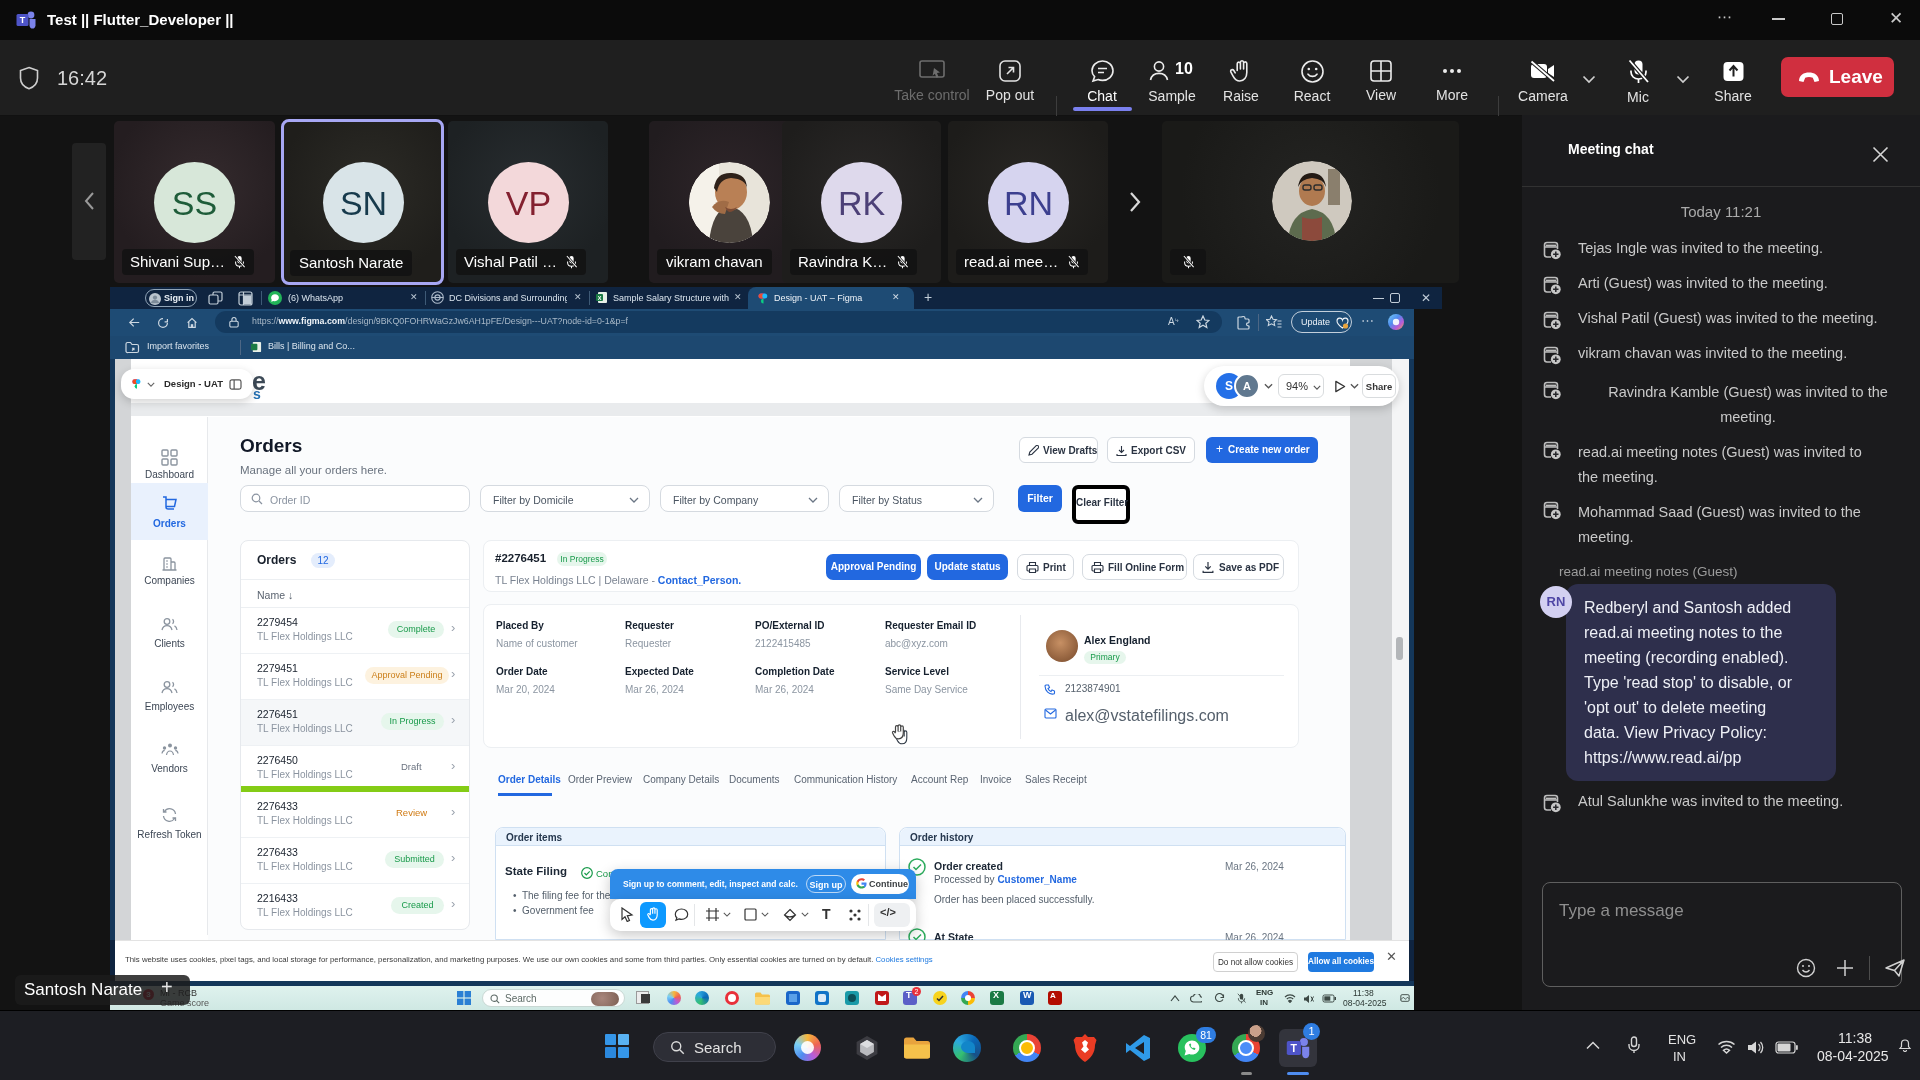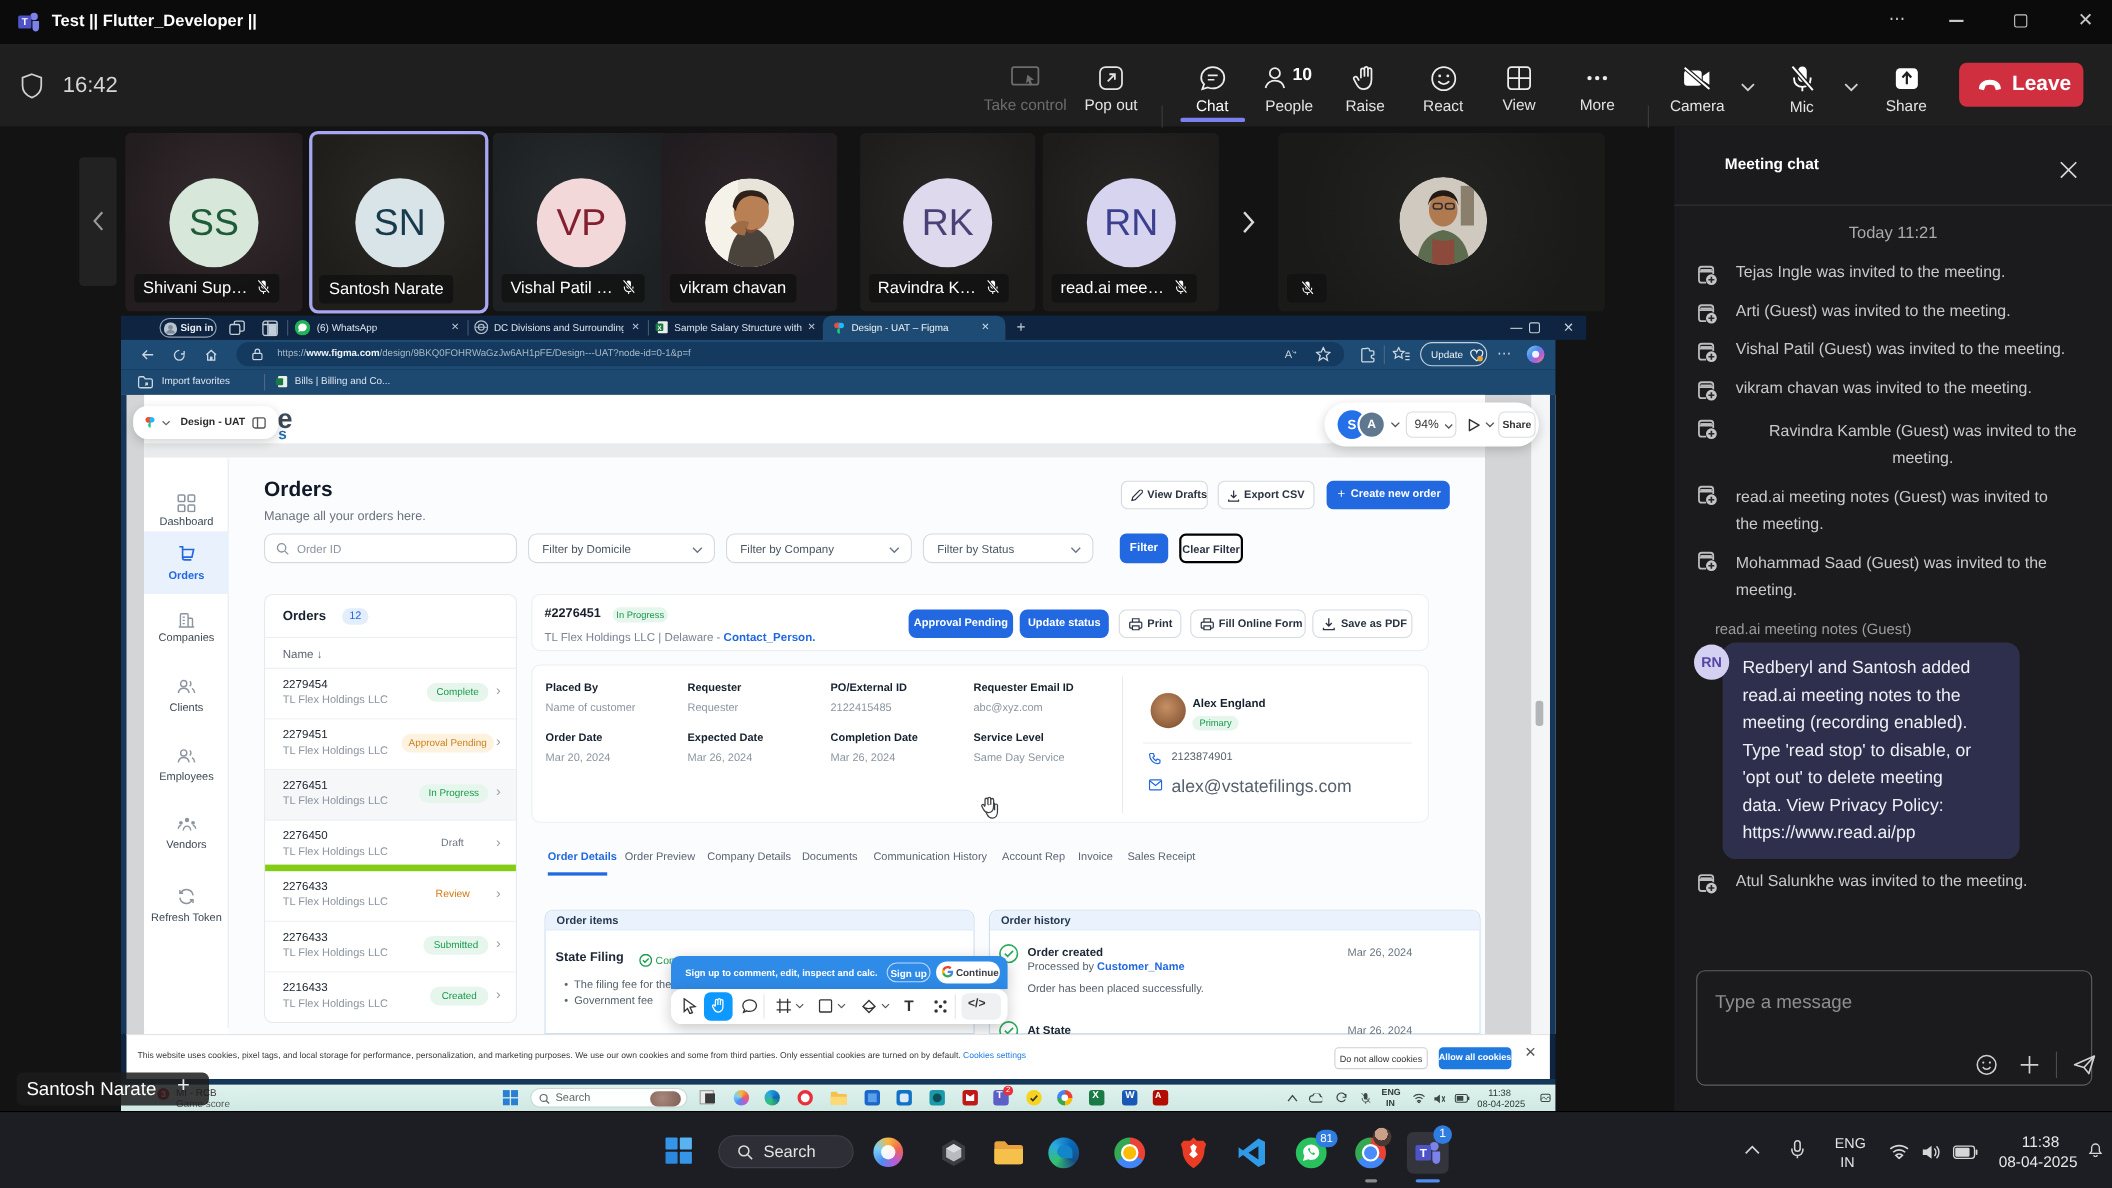--- a/index.html
+++ b/index.html
@@ -63,21 +63,21 @@
   <div class="abs" style="left:1073px;top:67px;width:59px;height:4px;border-radius:2px;background:#7a80ee;"></div>
 
   <div class="tb-btn" style="left:1140px;top:18px;width:64px;">
     <div style="position:relative;width:52px;margin:0 auto;height:27px;">
       <svg width="27" height="27" viewBox="0 0 27 27" style="position:absolute;left:0;top:0;">
           <circle cx="13" cy="8.5" r="4.6" fill="none" stroke="#ececec" stroke-width="1.6"></circle>
           <path d="M4.5 22 C5.5 17.6 9 15.4 13 15.4 C17 15.4 20.5 17.6 21.5 22" fill="none" stroke="#ececec" stroke-width="1.6"></path>
         </svg>
       <span style="position:absolute;left:29px;top:2px;font-size:16px;font-weight:bold;color:#fff;">10</span>
     </div>
-    <span class="lbl">People</span>
+    <span class="lbl">Sample</span>
   </div>
 
   <div class="tb-btn" style="left:1212px;top:18px;width:58px;">
     <svg width="26" height="27" viewBox="0 0 26 27" style="margin:0 auto;">
         <path d="M9.2 12.5 V5.8 c0-1 .7-1.7 1.6-1.7 s1.6.7 1.6 1.7 V11 M12.4 10.8 V4.4 c0-1 .7-1.7 1.6-1.7 s1.6.7 1.6 1.7 v6.6 M15.6 11 V5.6 c0-1 .7-1.7 1.6-1.7 s1.6.7 1.6 1.7 v8.8 c0 4.9-2.7 8.6-7 8.6 -3.4 0-5-1.6-6.6-4.6 l-2.3-4.3 c-.5-.9-.2-1.9.7-2.3 .8-.4 1.7-.1 2.2.7 l1.4 2.3" fill="none" stroke="#ececec" stroke-width="1.6" stroke-linecap="round"></path>
       </svg>
     <span class="lbl">Raise</span>
   </div>
 
   <div class="tb-btn" style="left:1283px;top:18px;width:58px;">
@@ -180,21 +180,21 @@
   <div class="tile" style="position:absolute;left:448px;top:5px;width:160px;height:162px;border-radius:5px;background:radial-gradient(circle at 50% 40%,#282d30 0%,#1d2123 70%);">
     <div style="position:absolute;left:40px;top:41px;width:81px;height:81px;border-radius:50%;background:#f3d8da;"></div>
     <div style="position:absolute;left:40px;top:63px;width:81px;text-align:center;font-size:34px;color:#83202f;">VP</div>
     <div class="npill" style="position:absolute;left:8px;bottom:8px;height:26px;background:rgba(18,18,18,.88);border-radius:4px;color:#fff;font-size:15px;line-height:26px;padding:0 8px;">Vishal Patil …&nbsp;&nbsp;<svg width="13" height="14" viewBox="0 0 14 15" style="display:inline-block;vertical-align:-2px;">
           <rect x="4.7" y="1" width="4.6" height="8" rx="2.3" fill="#fff"></rect>
           <path d="M2.8 7 v1 c0 2.3 1.9 4 4.2 4 s4.2-1.7 4.2-4 v-1 M7 12 v2.2" fill="none" stroke="#fff" stroke-width="1.1"></path>
           <path d="M2 1 L12.5 13" stroke="rgba(18,18,18,1)" stroke-width="2.6"></path>
           <path d="M2 1 L12.5 13" stroke="#fff" stroke-width="1.1"></path>
         </svg></div>
   </div>
-  <div class="tile" style="position:absolute;left:601px;top:5px;width:160px;height:162px;border-radius:5px;background:radial-gradient(circle at 50% 40%,#2e2529 0%,#211c1f 70%);padding-left:20px;">
+  <div class="tile" style="position:absolute;left:649px;top:5px;width:160px;height:162px;border-radius:5px;background:radial-gradient(circle at 50% 40%,#2e2529 0%,#211c1f 70%);padding-left:20px;">
     <svg width="81" height="81" viewBox="0 0 81 81" style="position:absolute;left:40px;top:41px;border-radius:50%;">
       <defs>
           <clipPath id="cav">
             <circle cx="40.5" cy="40.5" r="40.5"></circle>
           </clipPath>
         </defs>
       <g clip-path="url(#cav)">
         <rect width="81" height="81" fill="#e8e4da"></rect>
         <rect x="0" y="0" width="30" height="81" fill="#f5f2ea"></rect>
         <path d="M20 81 Q23 48 40 44 Q62 48 64 81 Z" fill="#4a433c"></path>
@@ -481,21 +481,21 @@
               <path d="M1 1 l4 4 4-4" fill="none" stroke="#6b7685" stroke-width="1.3"></path>
             </svg>
         </div>
         <div class="abs" style="left:631px;top:68px;width:155px;height:27px;border:1px solid #d5dae0;border-radius:8px;background:#fff;">
           <span style="position:absolute;left:12px;top:8px;font-size:10.5px;color:#4a5562;">Filter by Status</span>
           <svg width="10" height="6" viewBox="0 0 10 6" style="position:absolute;right:10px;top:11px;">
               <path d="M1 1 l4 4 4-4" fill="none" stroke="#6b7685" stroke-width="1.3"></path>
             </svg>
         </div>
         <div class="abs" style="left:810px;top:68px;width:44px;height:27px;background:#2268e0;border-radius:6px;text-align:center;line-height:27px;font-size:10.5px;color:#fff;font-weight:bold;">Filter</div>
-        <div class="abs" style="left:864px;top:68px;width:58px;height:27px;border:2px solid #000000;border-radius:6px;background:#fff;text-align:center;line-height:27px;font-size:10px;color:#2a3342;font-weight:bold;white-space:nowrap;">Clear Filter</div>
+        <div class="abs" style="left:864px;top:68px;width:58px;height:39px;border:4px solid #000000;border-radius:6px;background:#fff;text-align:center;line-height:27px;font-size:10px;color:#2a3342;font-weight:bold;white-space:nowrap;">Clear Filter</div>
 
         <div class="abs" style="left:32px;top:123px;width:230px;height:390px;background:#fff;border:1px solid #e6e9ed;border-radius:8px;">
           <span style="position:absolute;left:16px;top:12px;font-size:12px;font-weight:bold;color:#18202c;">Orders</span>
           <span style="position:absolute;left:70px;top:12px;width:24px;height:15px;background:#e4edfc;border-radius:8px;text-align:center;font-size:10px;line-height:15px;color:#2268e0;">12</span>
           <div style="position:absolute;left:0;top:38px;width:228px;height:1px;background:#eceff2;"></div>
           <span style="position:absolute;left:16px;top:48px;font-size:10.5px;color:#5b6470;">Name ↓</span>
           <div style="position:absolute;left:0;top:66px;width:228px;height:1px;background:#eceff2;"></div>
 
           <div style="position:absolute;left:0;top:67px;width:228px;height:46px;border-bottom:1px solid #eef1f4;">
             <span style="position:absolute;left:16px;top:8px;font-size:10.5px;color:#18202c;">2279454</span>

